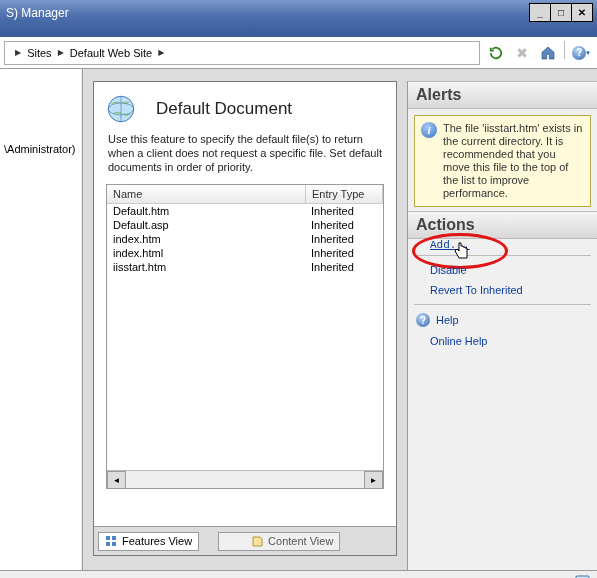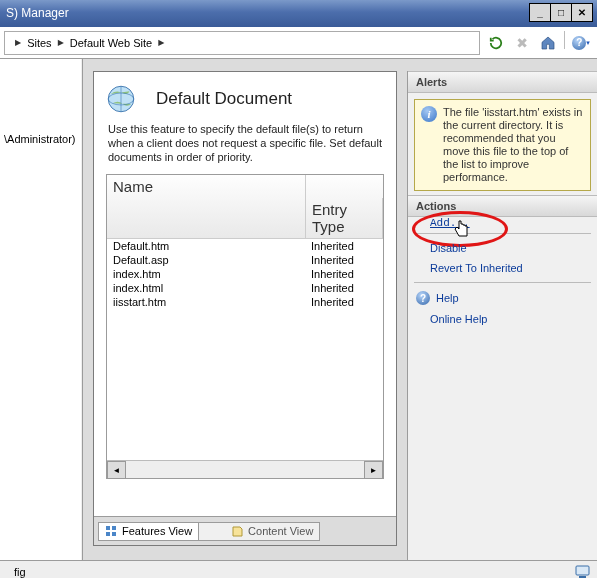--- a/index.html
+++ b/index.html
@@ -12,21 +12,21 @@
     width: 597px;
     height: 578px;
     overflow: hidden;
   }
   .titlebar {
     background: linear-gradient(#7b99c9, #4c6eac 45%, #3a5b98);
     color: #fff;
     height: 25px;
     display: flex;
     align-items: center;
-    padding: 0 4px 2px 6px;
+    padding: 0 4px 12px 6px;
     font-size: 12px;
   }
   .titlebar .title-text { flex: 1; }
   .titlebar .win-btns { display: flex; gap: 0; }
   .titlebar .win-btn {
     width: 20px;
     height: 17px;
     background: #d8d8d8;
     border: 1px solid #000;
     border-left: none;
@@ -140,25 +140,25 @@
     position: relative;
   }
   .doc-table-header {
     display: flex;
     background: linear-gradient(#fefefe, #e9e9e9);
     border-bottom: 1px solid #ccc;
   }
   .doc-table-header .col {
     padding: 3px 6px;
     border-right: 1px solid #ccc;
-    font-size: 15px;
+    font-size: 11px;
     color: #333;
   }
   .col-name { width: 186px; }
-  .col-type { flex: 1; margin-top: 23px; }
+  .col-type { flex: 1; }
   .doc-table-body {
     overflow-y: auto;
     height: 262px;
   }
   .doc-table-row {
     display: flex;
     padding: 0;
   }
   .doc-table-row .cell {
     padding: 1px 6px;
@@ -192,20 +192,21 @@
     position: absolute;
     left: 0;
     bottom: 0;
     right: 0;
     height: 24px;
     background: #dcdcdc;
     border-top: 1px solid #9b9b9b;
     display: flex;
     align-items: center;
     padding: 2px 4px;
+    gap: 20px;
   }
   .view-tab {
     border: 1px solid #9b9b9b;
     background: #fff;
     padding: 2px 6px;
     font-size: 11px;
     display: flex;
     align-items: center;
     gap: 4px;
     cursor: pointer;
@@ -222,21 +223,21 @@
     width: 189px;
     background: #f0f0f0;
     border-left: 1px solid #9b9b9b;
     display: flex;
     flex-direction: column;
     margin-top: 12px;
   }
   .pane-section-header {
     background: linear-gradient(#f5f5f5, #d8d8d8);
     padding: 4px 8px;
-    font-size: 11px;
+    font-size: 16px;
     font-weight: bold;
     color: #444;
     border-top: 1px solid #bbb;
     border-bottom: 1px solid #bbb;
   }
   .alerts-box {
     margin: 6px 6px 4px 6px;
     border: 1px solid #b5a84a;
     background: #fffada;
     padding: 6px 6px 6px 6px;

